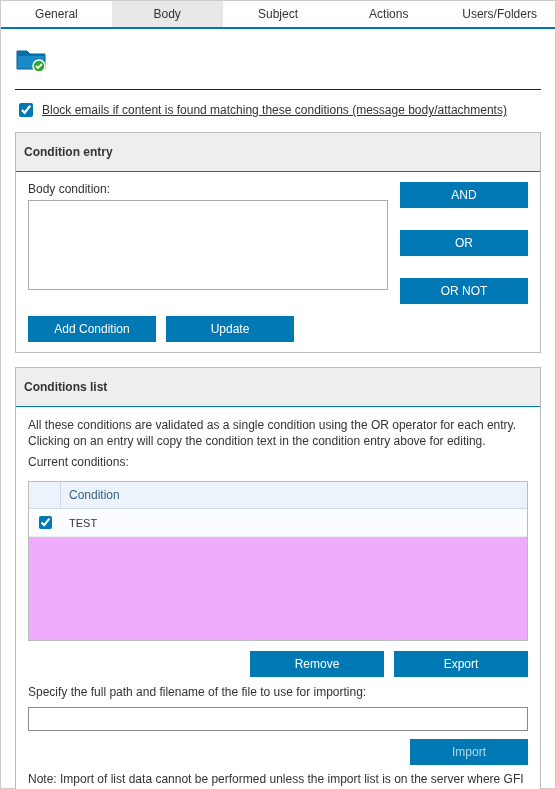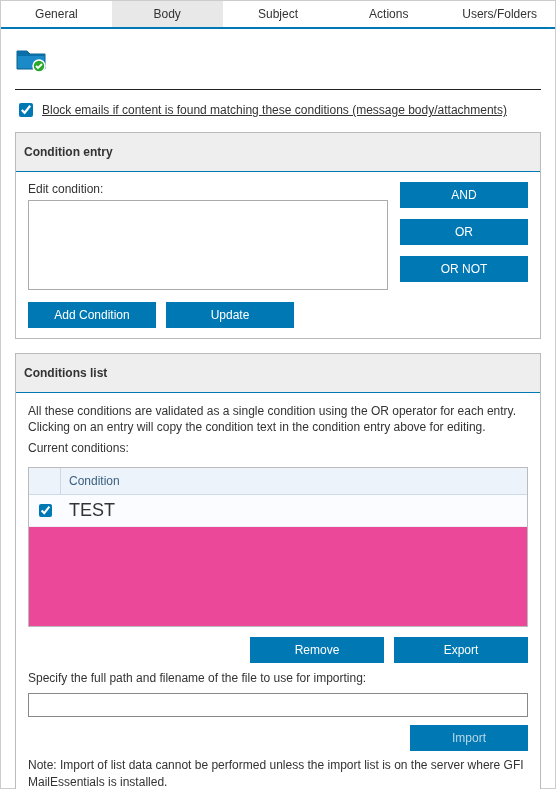--- a/index.html
+++ b/index.html
@@ -96,21 +96,21 @@
     resize: none;
     border: 1px solid #aaa;
     font-family: inherit;
     font-size: 12px;
     padding: 4px;
   }
   .op-buttons {
     width: 128px;
     display: flex;
     flex-direction: column;
-    gap: 11px;
+    gap: 22px;
     margin-top: -18px;
   }
   .btn {
     background: #0078b4;
     color: #fff;
     border: none;
     height: 26px;
     font-size: 12px;
     cursor: pointer;
     display: flex;
@@ -130,21 +130,21 @@
   .desc-text {
     font-size: 12px;
     line-height: 1.35;
     margin-bottom: 6px;
   }
   .table {
     border: 1px solid #bbb;
     margin-top: 12px;
     height: 160px;
     overflow: hidden;
-    background: #ec4899;
+    background: #f0abfc;
   }
   .thead {
     display: flex;
     background: #ecf3fa;
     color: #3b5f82;
     border-bottom: 1px solid #ccd9e8;
     font-size: 12px;
   }
   .th-chk {
     width: 32px;
@@ -167,21 +167,21 @@
     display: flex;
     justify-content: center;
   }
   .td-chk input[type=checkbox] {
     width: 13px; height: 13px;
     accent-color: #0078b4;
   }
   .td-cond {
     flex: 1;
     padding: 5px 8px;
-    font-size: 18px;
+    font-size: 11px;
   }
   .actions-right {
     display: flex;
     justify-content: flex-end;
     gap: 10px;
     margin-top: 10px;
   }
   .actions-right .btn { width: 134px; }
   .path-input {
     width: 100%;
@@ -227,21 +227,21 @@
     <hr class="sep">
 
     <div class="check-row">
       <input type="checkbox" checked="" style="">
       <label>Block emails if content is found matching these conditions (message body/attachments)</label>
     </div>
 
     <div class="panel">
       <div class="panel-header">Condition entry</div>
       <div class="panel-body">
-        <span class="label-small">Edit condition:</span>
+        <span class="label-small">Body condition:</span>
         <div class="cond-entry-row">
           <textarea class="cond-textarea" style=""></textarea>
           <div class="op-buttons">
             <button class="btn">AND</button>
             <button class="btn">OR</button>
             <button class="btn">OR NOT</button>
           </div>
         </div>
         <div class="btn-row">
           <button class="btn">Add Condition</button>

